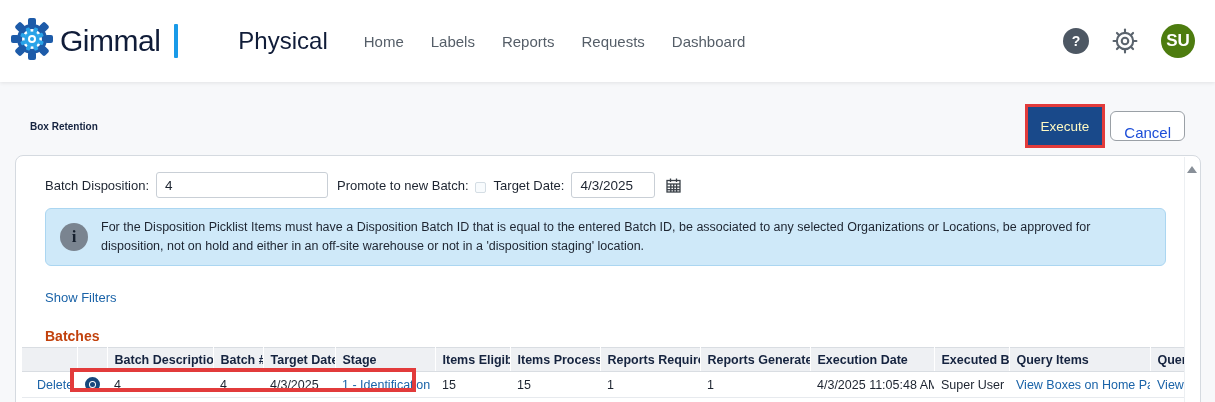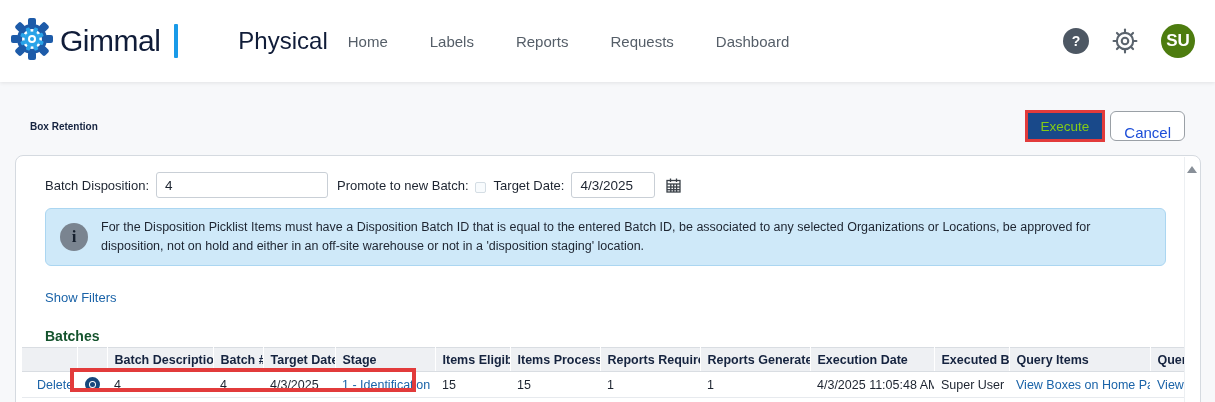--- a/index.html
+++ b/index.html
@@ -11,43 +11,43 @@
   
   .header {
     position:absolute; top:0; left:0; width:1215px; height:82px;
     background:#fff; box-shadow:0 1px 4px rgba(0,0,0,.09);
     display:flex; align-items:center; padding:0 16px 0 8px;
   }
   .brand { display:flex; align-items:center; }
   .brand-name { font-size:30px; font-weight:400; color:#101c38; letter-spacing:-.5px; margin-left:4px; }
   .brand-bar { width:4px; height:34px; background:#199ae8; margin:0 12px 0 14px; border-radius:1px; }
   .brand-product { font-size:24px; font-weight:400; color:#101c38;margin-left:48px; }
-  .nav { display:flex; gap:42px; margin-left:20px;align-items:flex-end; }
+  .nav { display:flex; gap:27px; margin-left:36px;align-items:flex-end; }
   .nav-item { font-size:15px; color:#555e68; cursor:pointer; text-decoration:none; }
   .header-right { margin-left:auto; display:flex; align-items:center; gap:22px; padding-right:4px; }
   .help-circle {
     width:26px; height:26px; border-radius:50%; background:#4d5763; color:#fff;
     font-size:14px; font-weight:700; display:flex; align-items:center; justify-content:center; cursor:pointer;
   }
   .settings { cursor:pointer; display:flex; }
   .avatar {
     width:34px; height:34px; border-radius:50%; background:#4d7c0f; color:#fff;
     font-size:17px; font-weight:700; display:flex; align-items:center; justify-content:center; cursor:pointer;
   }
   
   .title-row {
     position:absolute; top:108px; left:30px; right:30px; height:36px;
     display:flex; align-items:center; justify-content:space-between;
   }
   .page-title { font-size:10px; font-weight:700; color:#15233f; }
   .btn-group { display:flex; align-items:center; gap:5px; }
   .annot-exec { border:3px solid #e23b3b; }
   .btn-primary {
-    background:#19498a; color:#84cc16; border:1px solid #19498a; font-size:13.5px;
-    padding:4px 12px; height:26px; cursor:pointer; font-family:inherit;
+    background:#19498a; color:#fef9c3; border:1px solid #19498a; font-size:13.5px;
+    padding:4px 12px; height:38px; cursor:pointer; font-family:inherit;
   }
   .btn-secondary {
     background:#fff; color:#1d4ed8; border:1px solid #9aa0a6; border-radius:6px;
     font-size:15px; padding:12px 13px; height:30px; cursor:pointer; font-family:inherit;
   }
   
   .panel {
     position:absolute; left:15px; top:155px; width:1186px; height:260px;
     background:#fff; border:1px solid #d5dae0; border-radius:8px;
   }
@@ -82,21 +82,21 @@
     padding:9px 14px; display:flex; align-items:center; gap:13px;
   }
   .info-circle {
     flex:0 0 28px; width:28px; height:28px; border-radius:50%; background:#7a8490;
     color:#16202e; font-family:"Liberation Serif",serif; font-weight:700; font-size:17px;
     display:flex; align-items:center; justify-content:center;
   }
   .info-text { font-size:12.5px; line-height:1.52; color:#1d2430; }
   .link { color:#1a63a8; cursor:pointer; text-decoration:none; }
   .show-filters { display:inline-block; margin:24px 0 0 29px; font-size:13px; }
-  .batches-title { margin:22px 0 3px 29px; font-size:14px; font-weight:700; color:#14532d; }
+  .batches-title { margin:22px 0 3px 29px; font-size:14px; font-weight:700; color:#c2410c; }
   
   .table-wrap { margin-left:6px; overflow:hidden; }
   table { border-collapse:collapse; table-layout:fixed; width:1218px; font-size:12.5px; }
   thead th {
     background:#eef0f3; font-weight:700; color:#15233f; text-align:left;
     padding:4px 7px; border-right:1px solid #fff; border-top:1px solid #d9dde2;
     border-bottom:1px solid #d9dde2; white-space:nowrap; overflow:hidden; height:24px;
   }
   tbody td {
     padding:5px 7px; border-bottom:1px solid #e7eaee; white-space:nowrap;

